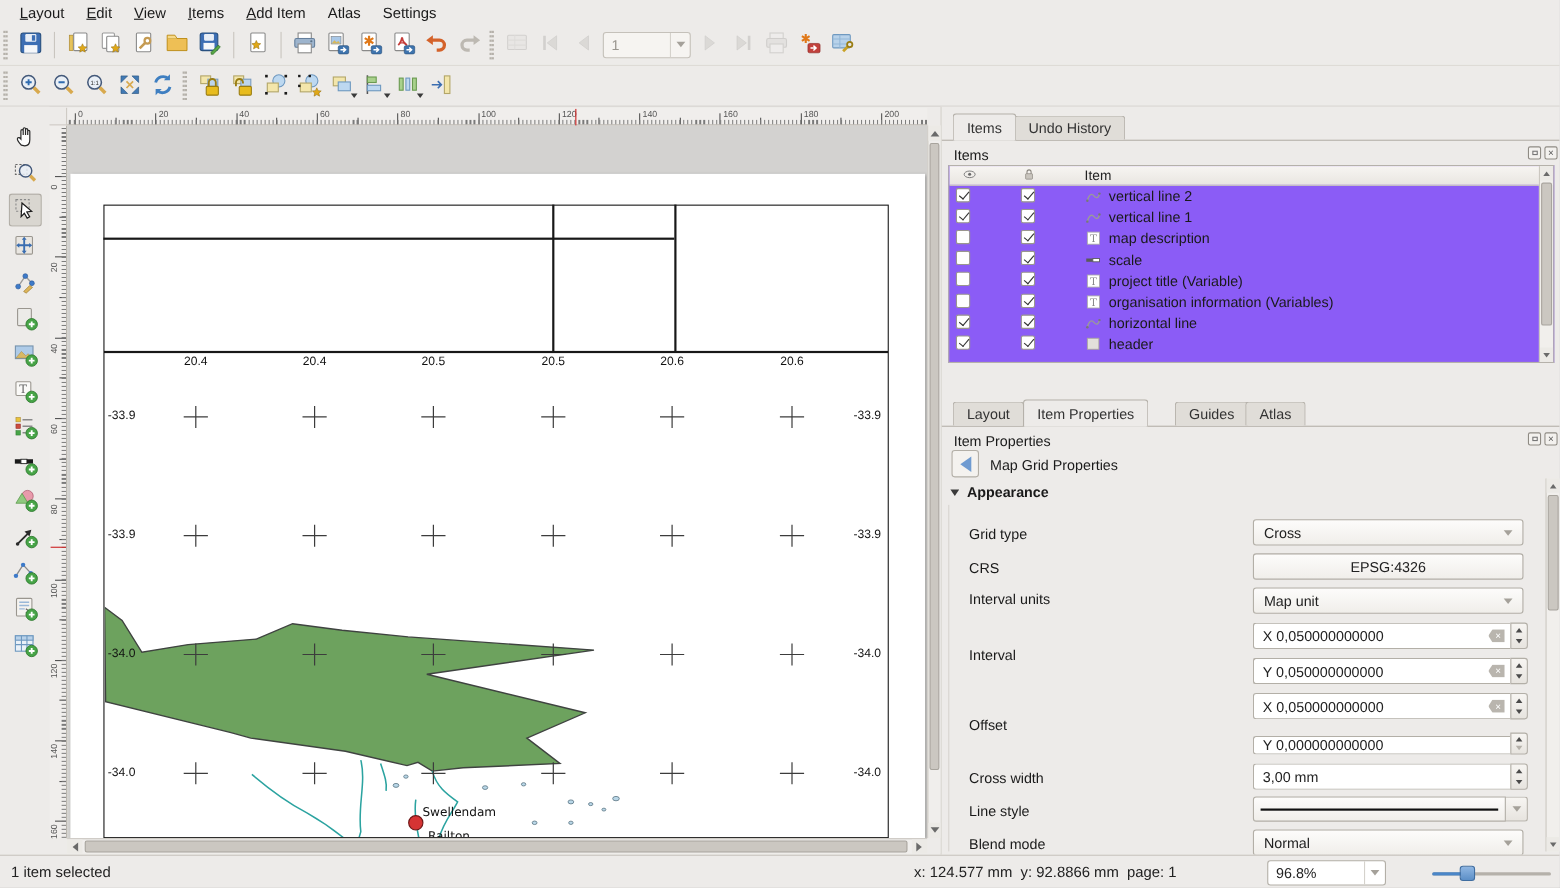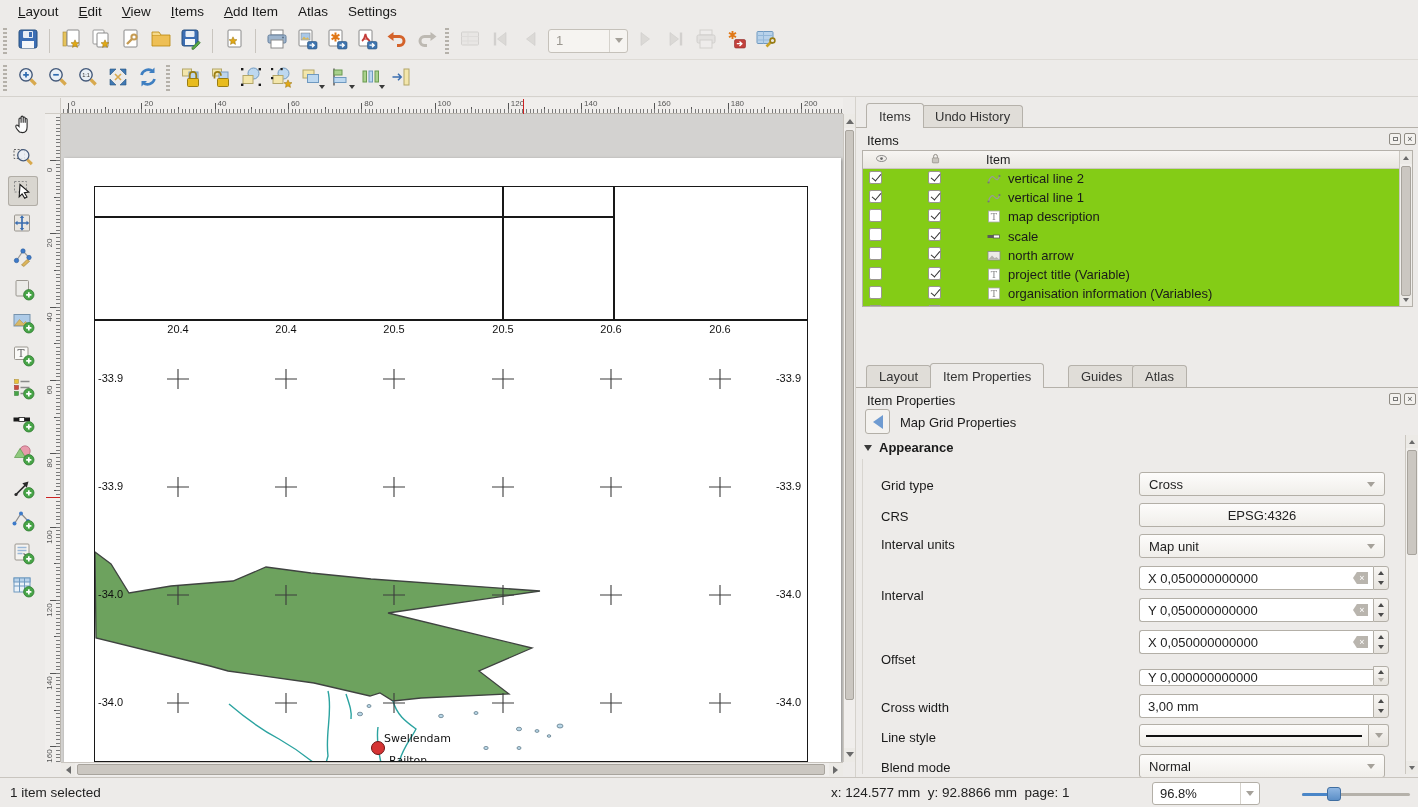--- a/index.html
+++ b/index.html
@@ -71,21 +71,21 @@
 
   
   .rpanel { position:absolute; left:855px; top:97px; width:563px; height:680px; background:#edebe9; overflow:hidden; border-left:1px solid #d5d2cc; }
   .tab { position:absolute; height:22px; background:#e0ddd8; border:1px solid #b5b1aa; border-bottom:none; border-radius:3.5px 3.5px 0 0; display:flex; align-items:center; justify-content:center; padding:0 12px; font-size:13px; color:#333; z-index:2; }
   .tab.active { background:#edebe9; height:25px; z-index:3; }
   .tabline { position:absolute; left:0; width:100%; height:1px; background:#b5b1aa; z-index:1; }
   .ptitle { position:absolute; font-size:13px; color:#1a1a1a; }
   .winbtn { position:absolute; width:12px; height:12px; border:1px solid #8f8b84; border-radius:2px; background:#f3f1ee; display:flex; align-items:center; justify-content:center; font-size:9px; color:#555; line-height:1; }
   .winbtn .insq { width:5px; height:4px; border:1px solid #777; }
 
-  .tree { position:absolute; left:6px; top:53px; width:551px; height:157px; background:#84cc16; border:1px solid #b5b1aa; overflow:hidden; }
+  .tree { position:absolute; left:6px; top:53px; width:551px; height:180px; background:#8b5cf6; border:1px solid #b5b1aa; overflow:hidden; }
   .tree-head { height:18px; display:flex; align-items:center; background:linear-gradient(#f7f5f2,#e9e6e1); border-bottom:1px solid #cbc7c0; font-size:12.5px; color:#222; }
   .th1 { width:53px; display:flex; align-items:center; padding-left:11px; }
   .th2 { width:58px; display:flex; align-items:center; padding-left:12px; }
   .th3 { flex:1; padding-left:12px; }
   .tree-row { height:19.2px; display:flex; align-items:center; }
   .rc1 { width:53px; padding-left:6px; }
   .rc2 { width:58px; padding-left:12px; }
   .cb { width:13px; height:13px; background:#fff; border:1px solid #9a968f; border-radius:2px; position:relative; display:inline-block; }
   .cb.checked::after { content:""; position:absolute; left:3.5px; top:0.5px; width:4px; height:8px; border-right:1.8px solid #333; border-bottom:1.8px solid #333; transform:rotate(40deg); }
   .row-icon { width:16px; height:14px; margin-left:13px; display:flex; align-items:center; }
@@ -745,31 +745,20 @@
                 <rect x="6.5" y="5" width="6" height="3" fill="#fff" stroke="#5a5a5a" stroke-width=".8"></rect>
               </svg>
             </span>
             <span class="row-label">scale</span>
           </div>
           <div class="tree-row">
             <span class="rc1"><span class="cb"></span></span>
             <span class="rc2"><span class="cb checked"></span></span>
             <span class="row-icon">
               <svg viewBox="0 0 14 13" width="14" height="13">
-                <rect x="1" y="2.5" width="12" height="8.5" fill="#eceae6" stroke="#8a8a8a" stroke-width=".8"></rect>
-                <path d="M1.5 10.5L5 6.5l2.8 2.8 1.5-1.4 3 2.6z" fill="#b5b2ac"></path>
-              </svg>
-            </span>
-            <span class="row-label">north arrow</span>
-          </div>
-          <div class="tree-row">
-            <span class="rc1"><span class="cb"></span></span>
-            <span class="rc2"><span class="cb checked"></span></span>
-            <span class="row-icon">
-              <svg viewBox="0 0 14 13" width="14" height="13">
                 <rect x="1.5" y="1" width="11" height="11" fill="#fff" stroke="#aaa" stroke-width=".8"></rect>
                 <text x="7" y="10" font-size="9.5" text-anchor="middle" fill="#8a8a8a" font-family="DejaVu Serif, serif">T</text>
               </svg>
             </span>
             <span class="row-label">project title (Variable)</span>
           </div>
           <div class="tree-row">
             <span class="rc1"><span class="cb"></span></span>
             <span class="rc2"><span class="cb checked"></span></span>
             <span class="row-icon">

